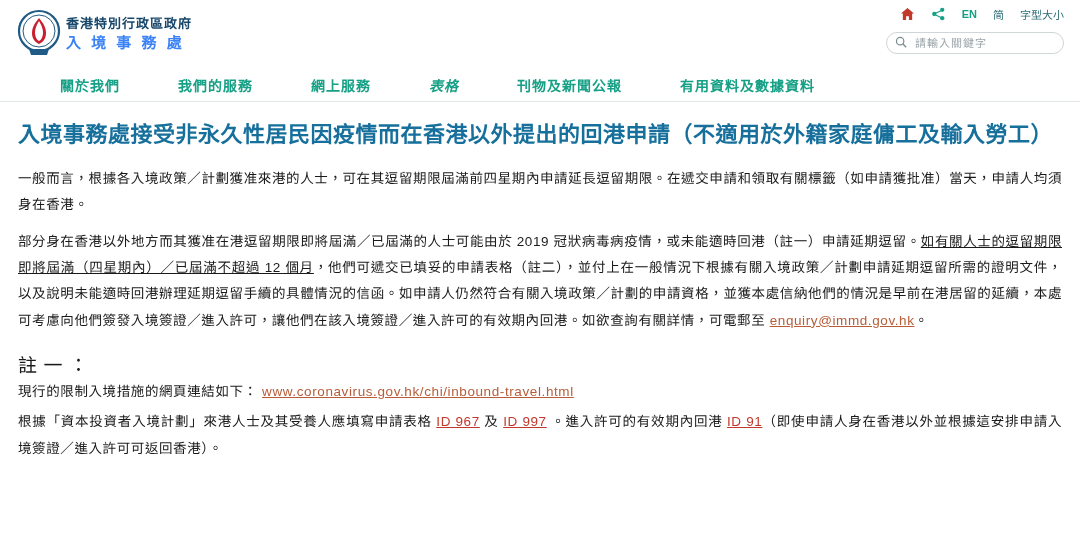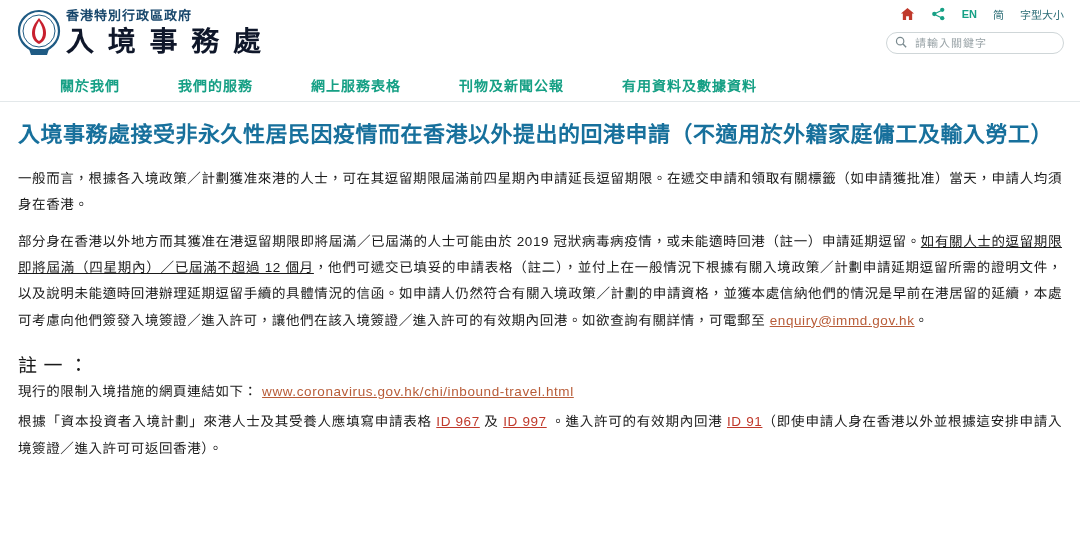--- a/index.html
+++ b/index.html
@@ -38,22 +38,22 @@
   .brand-text {
     line-height: 1.15;
   }
   .brand-line1 {
     font-size: 13px;
     color: #17466b;
     font-weight: bold;
     letter-spacing: 1px;
   }
   .brand-line2 {
-    font-size: 28px;
-    color: #0f172a;
+    font-size: 15px;
+    color: #3b82f6;
     font-weight: bold;
     letter-spacing: 3px;
     margin-top: 2px;
   }
 
   .top-utils {
     position: absolute;
     right: 16px; top: 6px;
     display: flex;
     align-items: center;
@@ -200,22 +200,22 @@
           <line x1="9.3" y1="9.3" x2="13" y2="13" stroke="#7a8a8f" stroke-width="1.6"></line>
         </svg>
       </span>
       <input type="text" placeholder="請輸入關鍵字" style="">
     </div>
   </div>
 
   <div class="nav">
     <span class="nav-item" style="margin-right:58px;">關於我們</span>
     <span class="nav-item" style="margin-right:58px;">我們的服務</span>
-    <span class="nav-item" style="">網上服務</span>
-    <span class="nav-item" style="margin-right:58px;">表格</span>
+    <span class="nav-item" style="margin-right:58px;">網上服務</span>
+    <span class="nav-item" style="margin-right:58px;font-style:italic;">表格</span>
     <span class="nav-item" style="margin-right:58px;">刊物及新聞公報</span>
     <span class="nav-item">有用資料及數據資料</span>
   </div>
 
   <div class="content">
 
     <h1 class="doc-title">入境事務處接受非永久性居民因疫情而在香港以外提出的回港申請（不適用於外籍家庭傭工及輸入勞工）</h1>
 
     <p class="body">一般而言，根據各入境政策／計劃獲准來港的人士，可在其逗留期限屆滿前四星期內申請延長逗留期限。在遞交申請和領取有關標籤（如申請獲批准）當天，申請人均須身在香港。</p>
 

